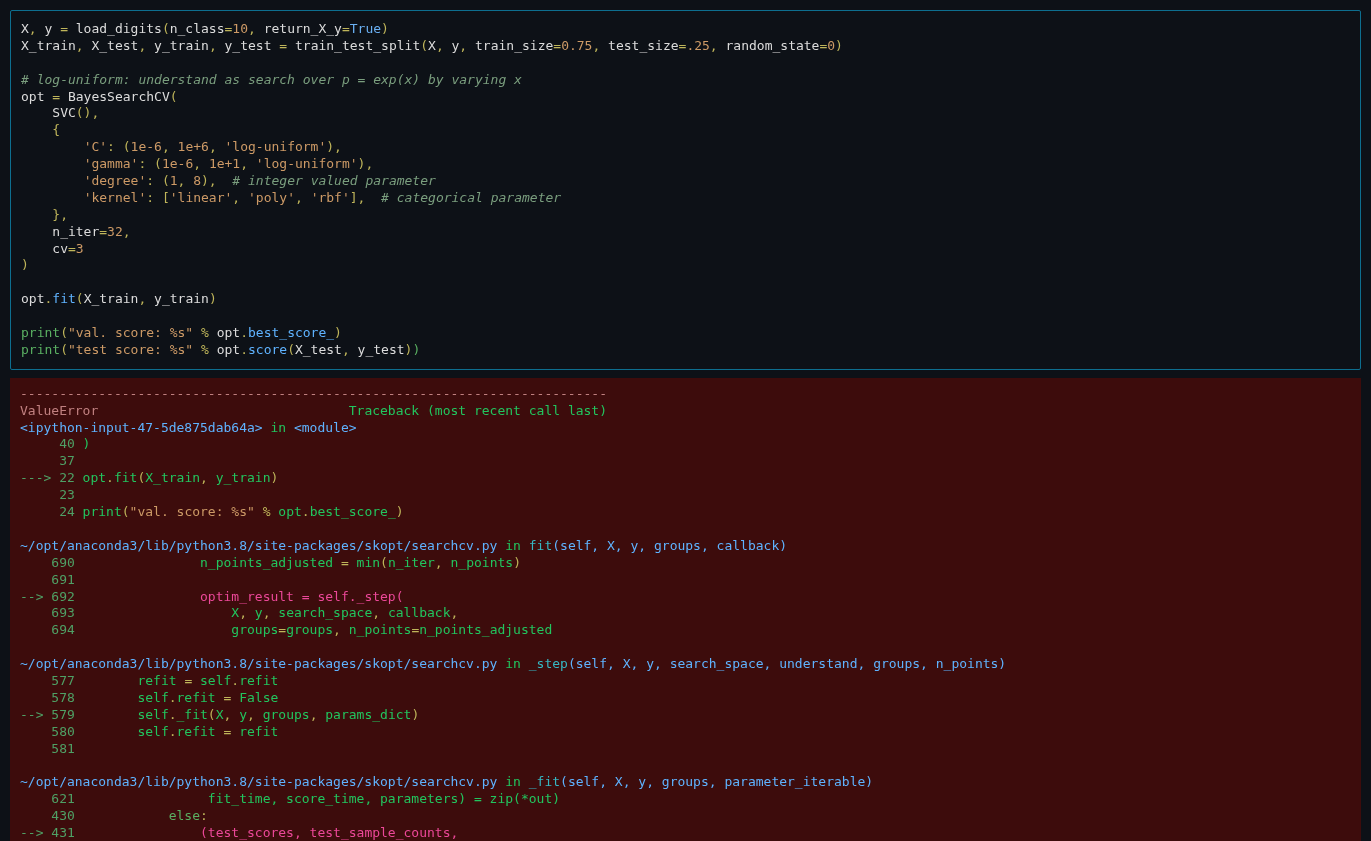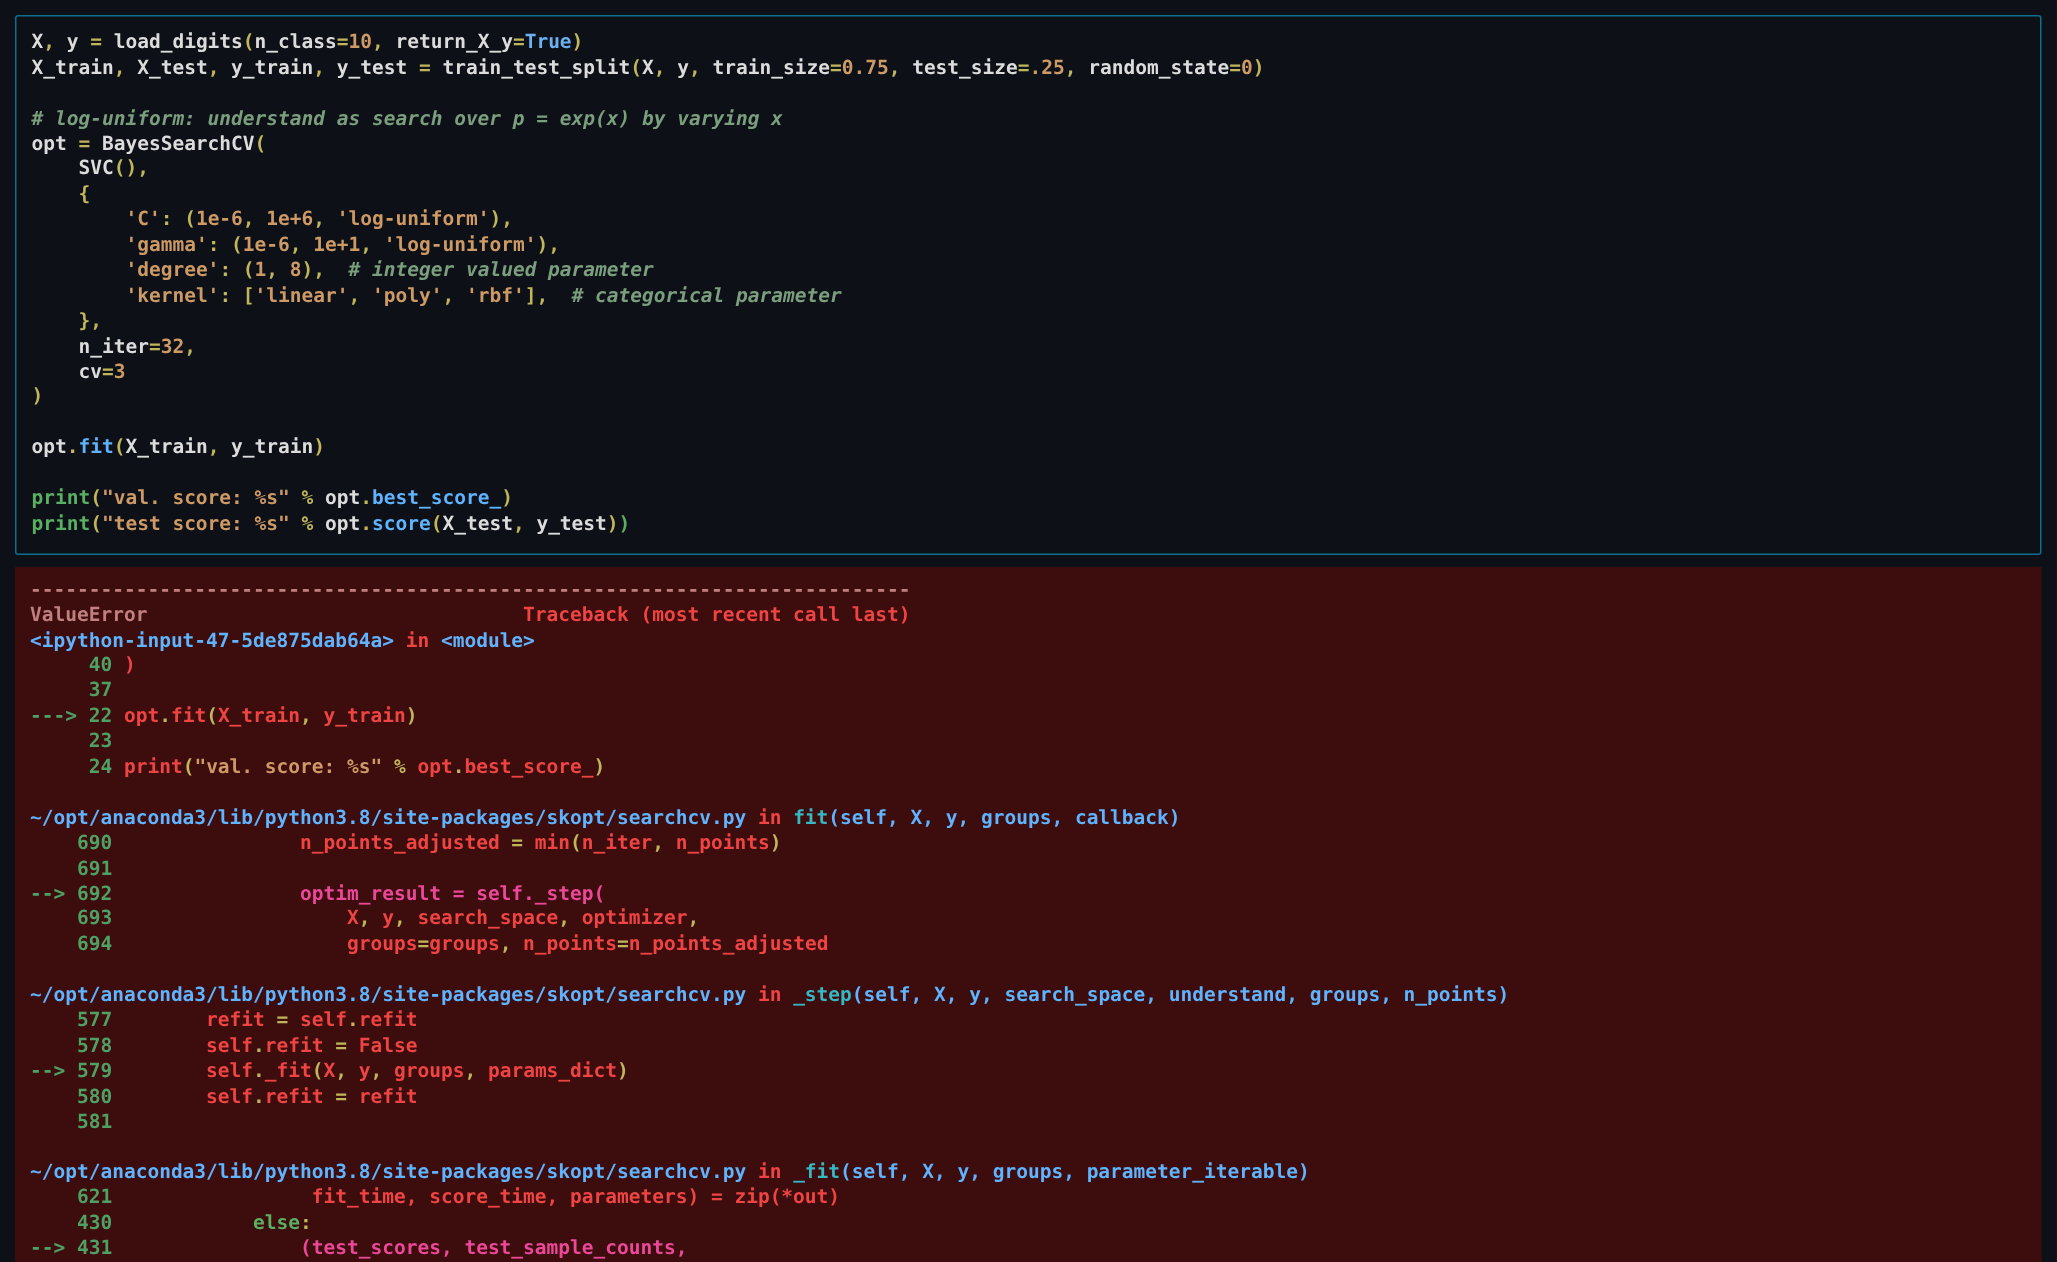--- a/index.html
+++ b/index.html
@@ -15,30 +15,30 @@
   background: #0d1117;
   border: 1px solid #0d6e8f;
   border-radius: 2px;
   padding: 10px 10px 10px 10px;
   margin-bottom: 8px;
 }
 .out-cell {
   background: #3d0c0c;
   padding: 8px 10px 10px 10px;
 }
-pre { white-space: pre; font-weight: bold; }
+pre { white-space: pre; }
 .w { color: #dcdcdc; }
 .nm { color: #cd9a66; }
 .s { color: #cd9a66; }
 .c { color: #7a9e7e; font-style: italic; }
 .bool { color: #6ab0f3; }
 .call { color: #5fb3ff; }
 .err-red { color: #c08080; }
 .err-link { color: #5fb3ff; margin-top: 12px; }
-.err-w { color: #ef4444; }
+.err-w { color: #22c55e; }
 .ln-g { color: #4fa065; }
 .grn { color: #5ab062; }
 .cy { color: #36b7c3; }
 .dim { color: #ec4899; }
 .yel { color: #bfb55a; }
 .arr { color: #4fa065; }
 </style>
 </head>
 <body>
 
@@ -72,21 +72,21 @@
 <span>     </span><span class="ln-g">40</span><span class="err-w"> )</span>
 <span>     </span><span class="ln-g">37</span>
 <span class="arr">---&gt; </span><span class="ln-g">22</span><span class="err-w"> opt</span><span class="yel">.</span><span class="err-w">fit</span><span class="yel">(</span><span class="err-w">X_train</span><span class="yel">,</span><span class="err-w"> y_train</span><span class="yel">)</span>
 <span>     </span><span class="ln-g">23</span>
 <span>     </span><span class="ln-g">24</span><span class="err-w"> print</span><span class="yel">(</span><span class="s">"val. score: %s"</span><span class="yel"> %</span><span class="err-w"> opt</span><span class="yel">.</span><span class="err-w">best_score_</span><span class="yel">)</span>
 
 <span class="err-link">~/opt/anaconda3/lib/python3.8/site-packages/skopt/searchcv.py</span> <span class="err-w">in</span> <span class="cy">fit</span><span class="err-link">(self, X, y, groups, callback)</span>
 <span>    </span><span class="ln-g">690</span><span class="err-w">                n_points_adjusted </span><span class="yel">=</span><span class="err-w"> min</span><span class="yel">(</span><span class="err-w">n_iter</span><span class="yel">,</span><span class="err-w"> n_points</span><span class="yel">)</span>
 <span>    </span><span class="ln-g">691</span>
 <span class="arr">--&gt; </span><span class="ln-g">692</span><span class="dim">                optim_result = self._step(</span>
-<span>    </span><span class="ln-g">693</span><span class="err-w">                    X</span><span class="yel">,</span><span class="err-w"> y</span><span class="yel">,</span><span class="err-w"> search_space</span><span class="yel">,</span><span class="err-w"> optimizer</span><span class="yel">,</span>
+<span>    </span><span class="ln-g">693</span><span class="err-w">                    X</span><span class="yel">,</span><span class="err-w"> y</span><span class="yel">,</span><span class="err-w"> search_space</span><span class="yel">,</span><span class="err-w"> callback</span><span class="yel">,</span>
 <span>    </span><span class="ln-g">694</span><span class="err-w">                    groups</span><span class="yel">=</span><span class="err-w">groups</span><span class="yel">,</span><span class="err-w"> n_points</span><span class="yel">=</span><span class="err-w">n_points_adjusted</span>
 
 <span class="err-link">~/opt/anaconda3/lib/python3.8/site-packages/skopt/searchcv.py</span> <span class="err-w">in</span> <span class="cy">_step</span><span class="err-link">(self, X, y, search_space, understand, groups, n_points)</span>
 <span>    </span><span class="ln-g">577</span><span class="err-w">        refit </span><span class="yel">=</span><span class="err-w"> self</span><span class="yel">.</span><span class="err-w">refit</span>
 <span>    </span><span class="ln-g">578</span><span class="err-w">        self</span><span class="yel">.</span><span class="err-w">refit </span><span class="yel">=</span><span class="err-w"> False</span>
 <span class="arr">--&gt; </span><span class="ln-g">579</span><span class="err-w">        self</span><span class="yel">.</span><span class="err-w">_fit</span><span class="yel">(</span><span class="err-w">X</span><span class="yel">,</span><span class="err-w"> y</span><span class="yel">,</span><span class="err-w"> groups</span><span class="yel">,</span><span class="err-w"> params_dict</span><span class="yel">)</span>
 <span>    </span><span class="ln-g">580</span><span class="err-w">        self</span><span class="yel">.</span><span class="err-w">refit </span><span class="yel">=</span><span class="err-w"> refit</span>
 <span>    </span><span class="ln-g">581</span>
 
 <span class="err-link">~/opt/anaconda3/lib/python3.8/site-packages/skopt/searchcv.py</span> <span class="err-w">in</span> <span class="cy">_fit</span><span class="err-link">(self, X, y, groups, parameter_iterable)</span>

